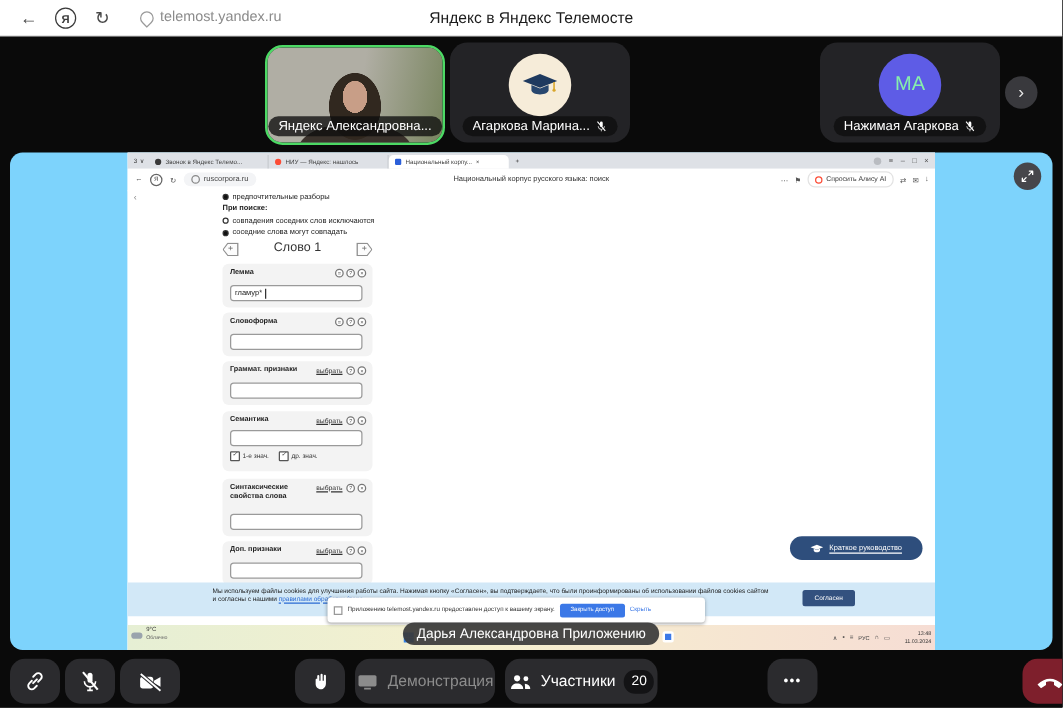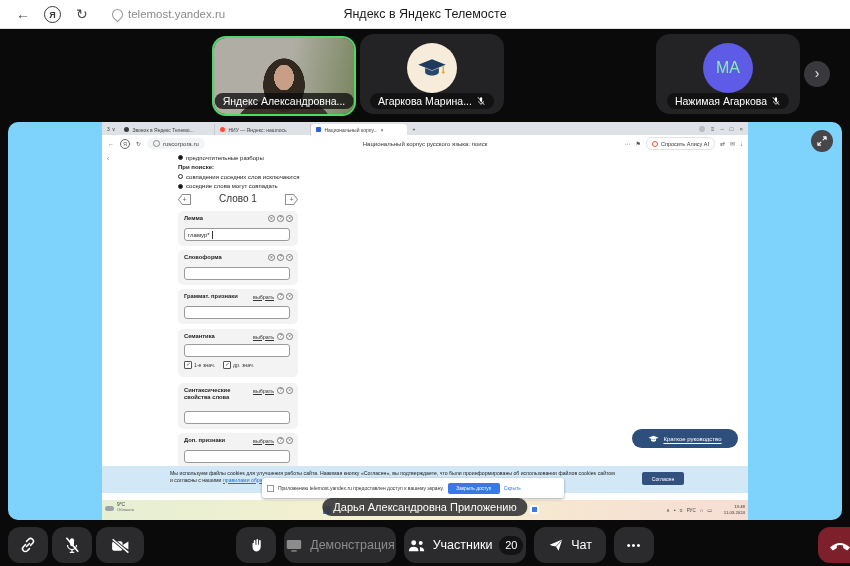--- a/index.html
+++ b/index.html
@@ -498,27 +498,20 @@
       <svg width="19" height="15" viewBox="0 0 20 16" fill="#fff">
         <circle cx="7" cy="5" r="2.6"></circle>
         <path d="M1.8 14c0-3 2.3-4.6 5.2-4.6s5.2 1.6 5.2 4.6z"></path>
         <circle cx="14.5" cy="5.3" r="2.1"></circle>
         <path d="M13.6 9.6c2.6.3 4.6 1.8 4.6 4.4h-4.4"></path>
       </svg>
       <span class="lbl">Участники</span>
       <span class="badge">20</span>
     </div>
 
-    <div class="tbtn" style="left:534px;width:72px;">
-      <svg width="16" height="16" viewBox="0 0 20 20" fill="#fff">
-        <path d="M2.2 9.8L17.8 3l-4.6 14.2-3.2-5.2-5-1z"></path>
-        <path d="M10 12l7.8-9" stroke="#2b2b2e" stroke-width="0.8"></path>
-      </svg>
-      <span class="lbl">Чат</span>
-    </div>
 
     <div class="tbtn" style="left:614px;width:40px;">
       <span class="morebtn">•••</span>
     </div>
 
     <div class="hangup">
       <svg width="24" height="12" viewBox="0 0 24 12">
         <path d="M2 8.6c6.4-6.2 13.6-6.2 20 0l-2.8 3-4-2.6V6.6c-2.1-.8-4.3-.8-6.4 0V9l-4 2.6z" fill="#fff"></path>
       </svg>
     </div>

